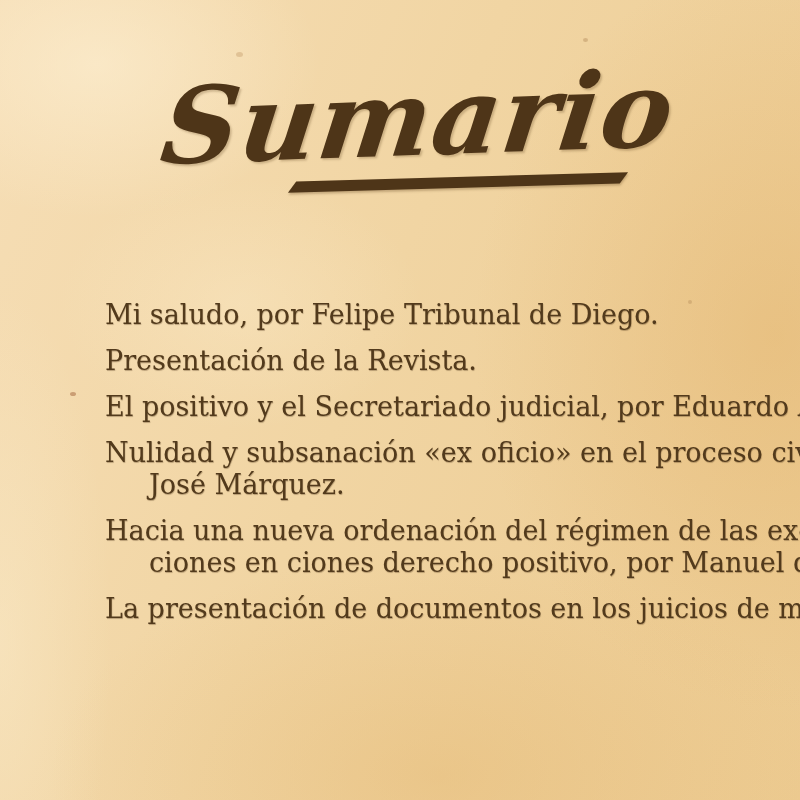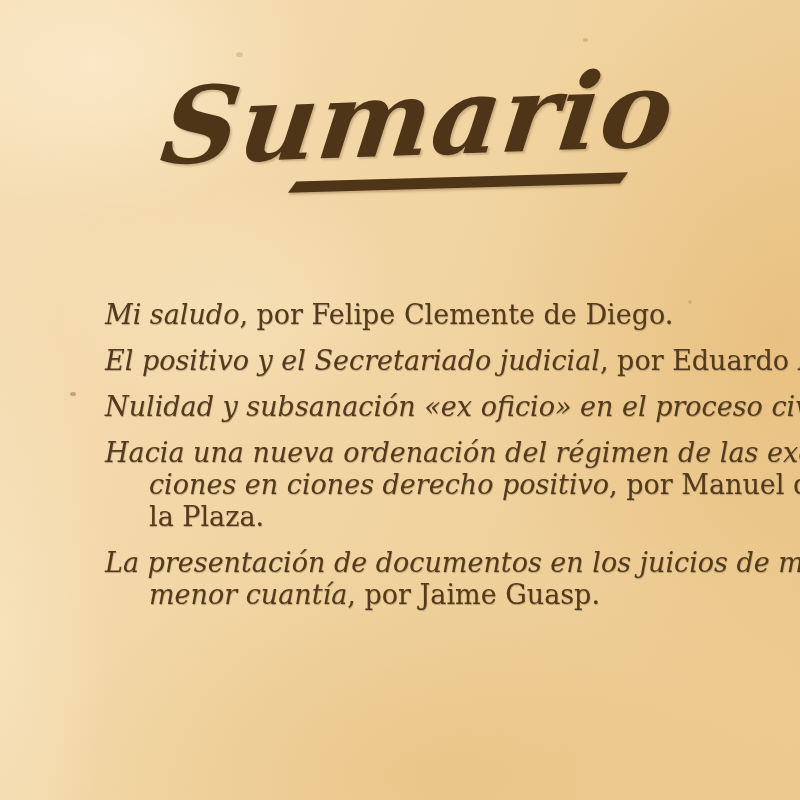--- a/index.html
+++ b/index.html
@@ -39,49 +39,51 @@
   }
 
   .toc{
     position:absolute;top:299px;left:105px;width:610px;
     color:#523a1c;font-size:27px;
     text-shadow:0.5px 0.5px 0.7px rgba(82,58,28,0.35);
   }
   .toc-item{margin-bottom:14px;}
   .toc-line{line-height:32px;white-space:nowrap;}
   .toc-line.indent{padding-left:44px;}
-  .em{font-style:italic;}
+  .em{}
   .roman{font-style:normal;}
 </style>
 </head>
 <body>
 
 <div class="paper"></div>
 <div class="speck s1"></div>
 <div class="speck s2"></div>
 <div class="speck s3"></div>
 <div class="speck s4"></div>
 
 <div class="title-wrap">
   <div class="page-title">Sumario</div>
   <div class="title-underline"></div>
 </div>
 
 <div class="toc">
     <div class="toc-item">
-      <div class="toc-line"><span class="em">Mi saludo</span><span class="roman">, por Felipe Clemente de Diego.</span></div>
+      <div class="toc-line"><span class="em">Mi saludo</span><span class="roman">, por Felipe Tribunal de Diego.</span></div>
+    </div>
+    <div class="toc-item">
+      <div class="toc-line"><span class="em">Presentación de la Revista.</span></div>
     </div>
     <div class="toc-item">
       <div class="toc-line"><span class="em">El positivo y el Secretariado judicial</span><span class="roman">, por Eduardo Aunós.</span></div>
     </div>
     <div class="toc-item">
       <div class="toc-line"><span class="em">Nulidad y subsanación «ex oficio» en el proceso civil</span></div>
+      <div class="toc-line indent"><span class="roman">José Márquez.</span></div>
     </div>
     <div class="toc-item">
       <div class="toc-line"><span class="em">Hacia una nueva ordenación del régimen de las excep-</span></div>
       <div class="toc-line indent"><span class="em">ciones en ciones derecho positivo</span><span class="roman">, por Manuel de</span></div>
-      <div class="toc-line indent"><span class="roman">la Plaza.</span></div>
     </div>
     <div class="toc-item">
       <div class="toc-line"><span class="em">La presentación de documentos en los juicios de mayor y</span></div>
-      <div class="toc-line indent"><span class="em">menor cuantía</span><span class="roman">, por Jaime Guasp.</span></div>
     </div>
   </div>
 
 </body></html>

